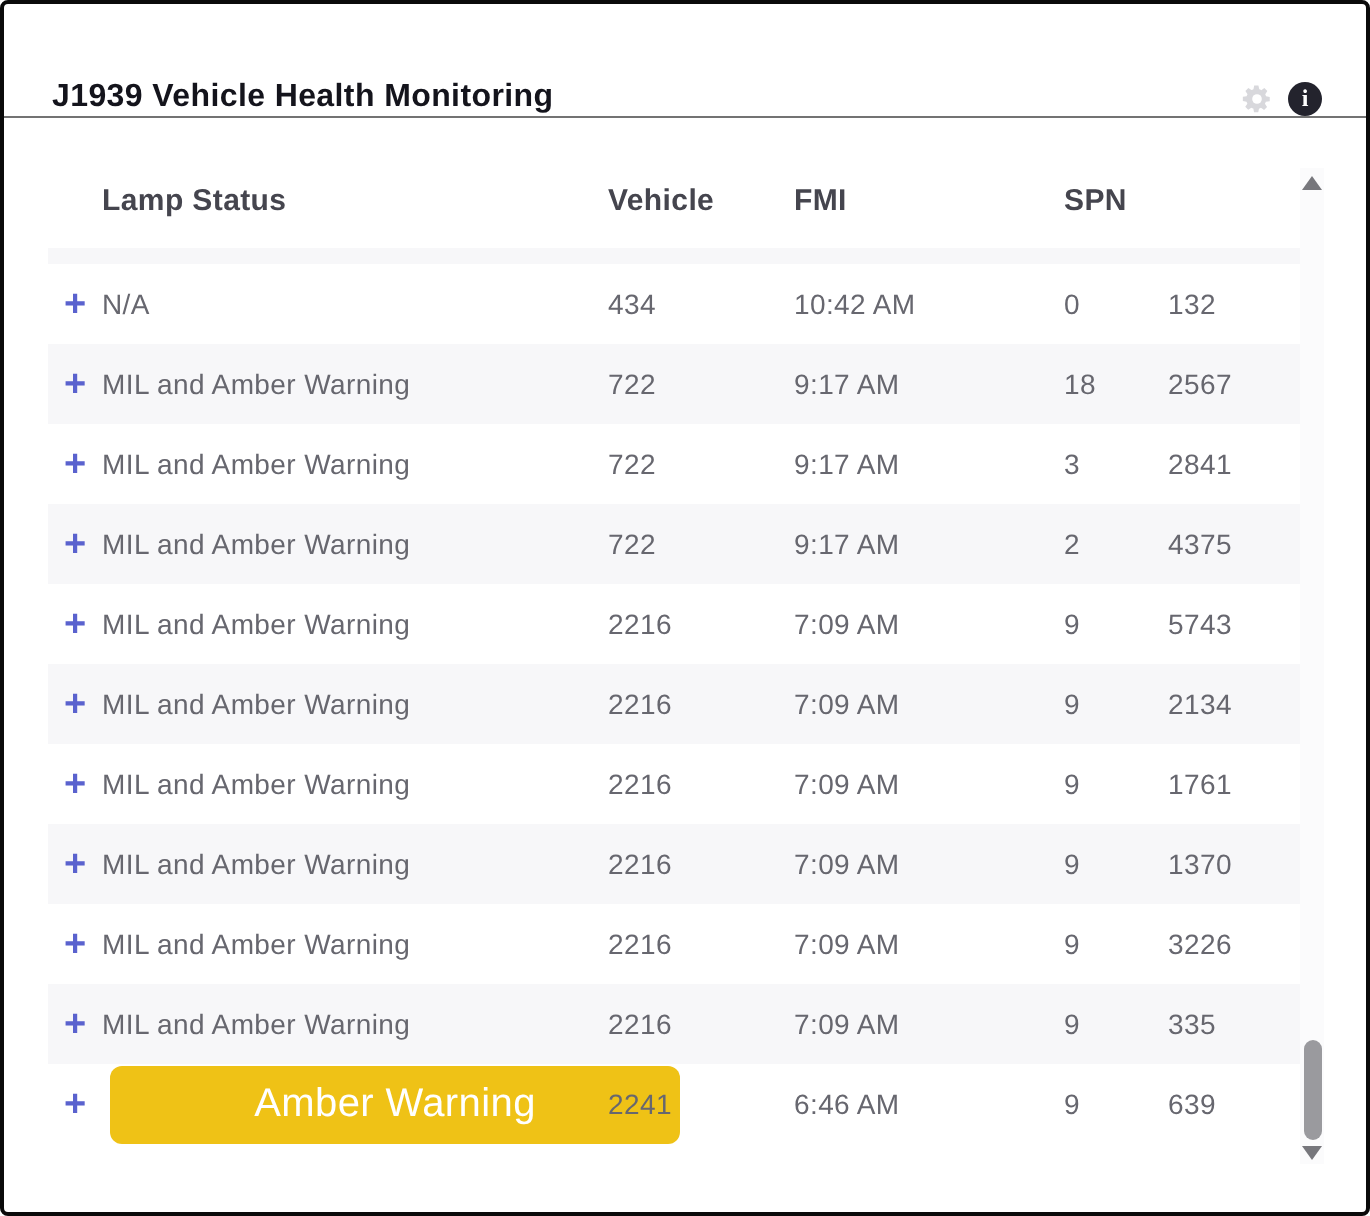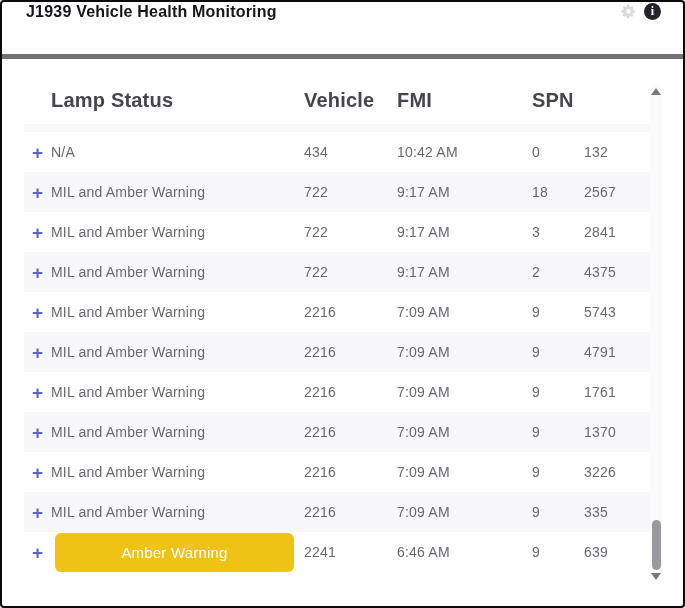--- a/index.html
+++ b/index.html
@@ -11,23 +11,23 @@
     background: #ffffff;
     font-family: "Liberation Sans", sans-serif;
     overflow: hidden;
     position: relative;
   }
 
   
   .titlebar {
     height: 57px;
     display: flex;
-    align-items: flex-start;
+    align-items: flex-end;
     padding: 1px 22px 0 24px;
-    border-bottom: 5px solid #737373;
+    border-bottom: 1px solid #737373;
     box-sizing: border-box;
   }
   .title {
     font-size: 16px;
     font-weight: 700;
     color: #14141c;
     letter-spacing: 0.2px;
   }
   .titlebar-icons {
     margin-left: auto;
@@ -56,21 +56,21 @@
     top: 75px;
     width: 626px;
   }
   .thead, .trow {
     display: grid;
     grid-template-columns: 27px 253px 93px 135px 52px 1fr;
     align-items: center;
   }
   .thead { height: 47px; }
   .th {
-    font-size: 20px;
+    font-size: 15px;
     font-weight: 700;
     color: #45454e;
     letter-spacing: 0.2px;
   }
   .sliver {
     height: 8px;
     background: var(--row-stripe, #f7f7f9);
   }
   .trow { height: 40px; }
   .trow.stripe { background: var(--row-stripe, #f7f7f9); }
@@ -83,27 +83,27 @@
     color: var(--accent-plus, #5a62ce);
     font-weight: 700;
     font-size: 19px;
     padding-left: 8px;
     line-height: 1;
     cursor: pointer;
   }
   .amber-btn {
     background: var(--amber, #efc216);
     color: #ffffff !important;
-    width: 239px;
+    width: 285px;
     height: 39px;
     border-radius: 6px;
     display: flex;
     align-items: center;
     justify-content: center;
-    font-size: 15px;
+    font-size: 20px;
     margin-left: 4px;
     box-sizing: border-box;
     cursor: pointer;
   }
 
   
   .scrollbar {
     position: absolute;
     left: 648px;
     top: 82px;
@@ -197,21 +197,21 @@
     <span class="cell">7:09 AM</span>
     <span class="cell">9</span>
     <span class="cell">5743</span>
   </div>
       <div class="trow stripe">
     <span class="cell plus">+</span>
     <span class="cell">MIL and Amber Warning</span>
     <span class="cell">2216</span>
     <span class="cell">7:09 AM</span>
     <span class="cell">9</span>
-    <span class="cell">4791</span>
+    <span class="cell">2134</span>
   </div>
       <div class="trow">
     <span class="cell plus">+</span>
     <span class="cell">MIL and Amber Warning</span>
     <span class="cell">2216</span>
     <span class="cell">7:09 AM</span>
     <span class="cell">9</span>
     <span class="cell">1761</span>
   </div>
       <div class="trow stripe">

